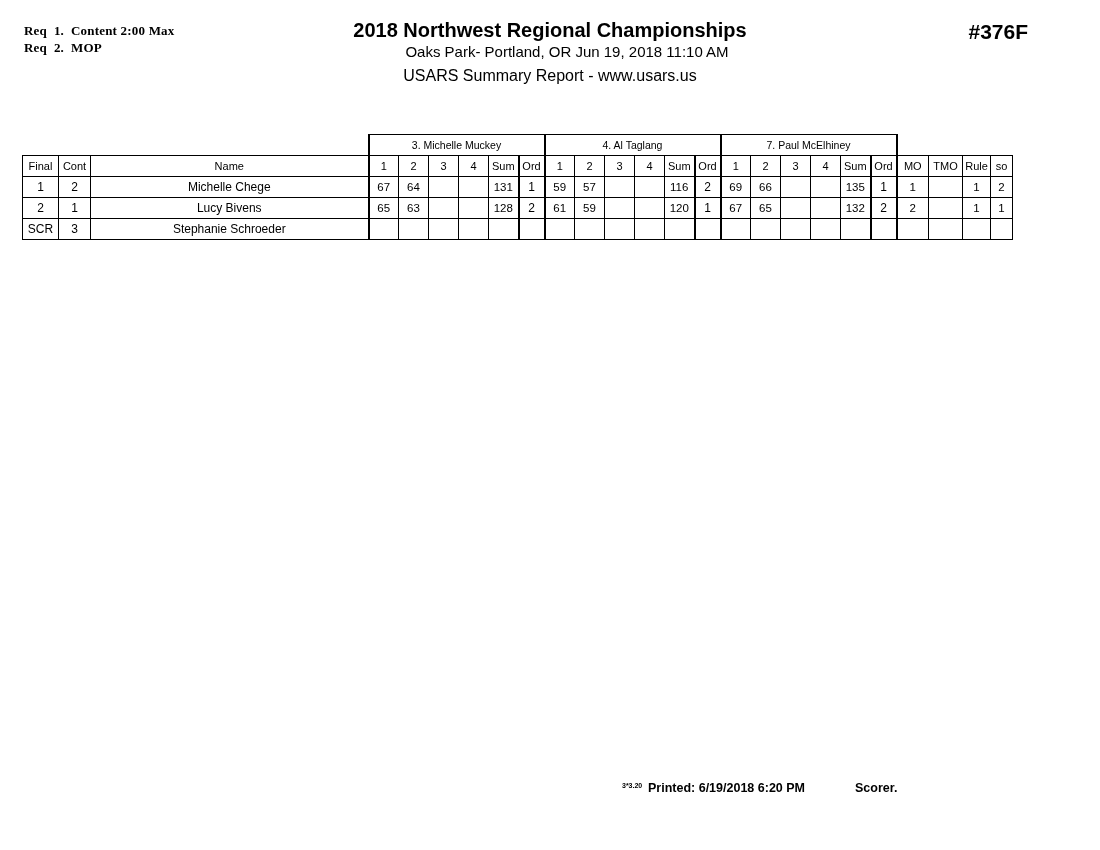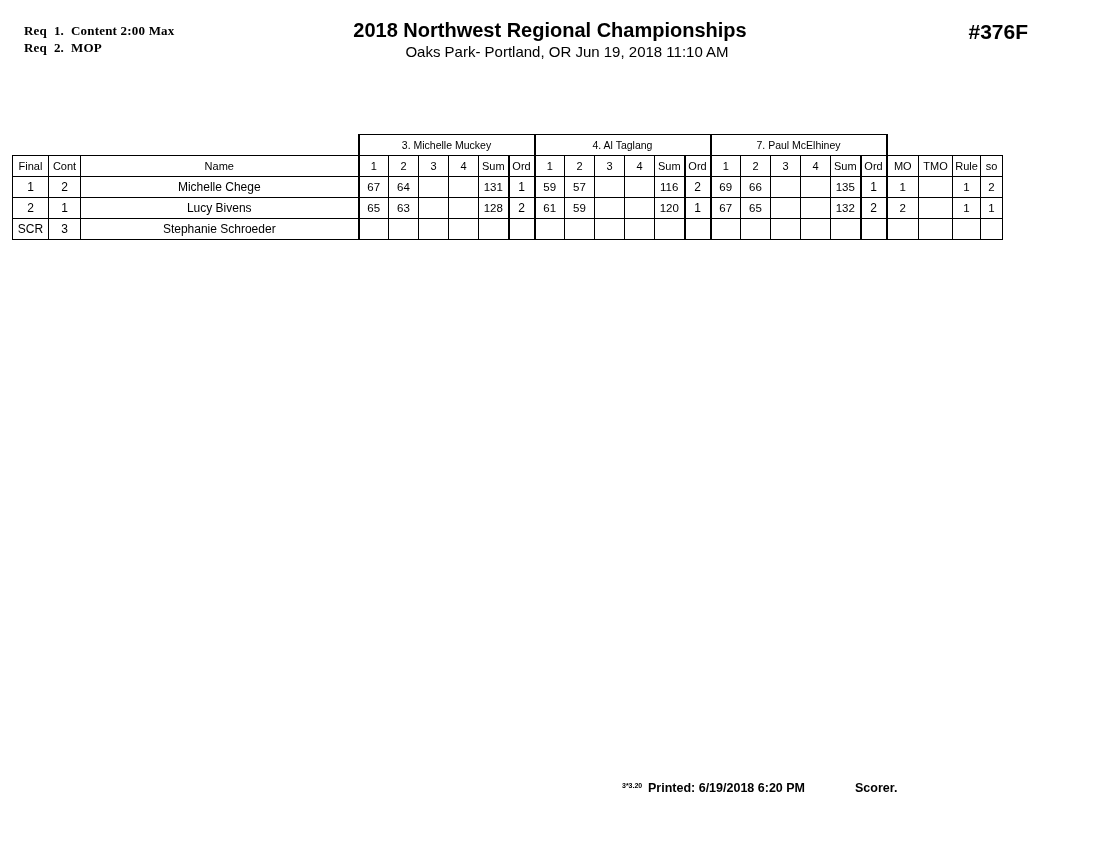--- a/index.html
+++ b/index.html
@@ -71,21 +71,21 @@
     right: 72px;
     top: 20px;
     font-family: "Liberation Sans", sans-serif;
     font-size: 21px;
     font-weight: bold;
   }
 
   
   .sheet {
     position: absolute;
-    left: 12px;
+    left: 22px;
     top: 134px;
   }
   table.score {
     border-collapse: collapse;
     table-layout: fixed;
     font-family: "Liberation Sans", sans-serif;
     font-size: 11px;
   }
   table.score td, table.score th {
     border: 1px solid #000000;
@@ -188,20 +188,21 @@
 <body>
 
 <div class="reqs">
   <div class="req-line">Req  1.  Content 2:00 Max</div>
   <div class="req-line">Req  2.  MOP</div>
 </div>
 
 <div class="header">
   <div class="title-main">2018 Northwest Regional Championships</div>
   <div class="title-sub">Oaks Park- Portland, OR  Jun 19, 2018  11:10 AM</div>
+  <div class="title-report">USARS Summary Report - www.usars.us</div>
 </div>
 <div class="event-number">#376F</div>
 
 <div class="sheet">
   <table class="score">
     <colgroup>
       <col class="col-place">
         <col class="col-cont">
         <col class="col-name">
       <col class="col-mark">

